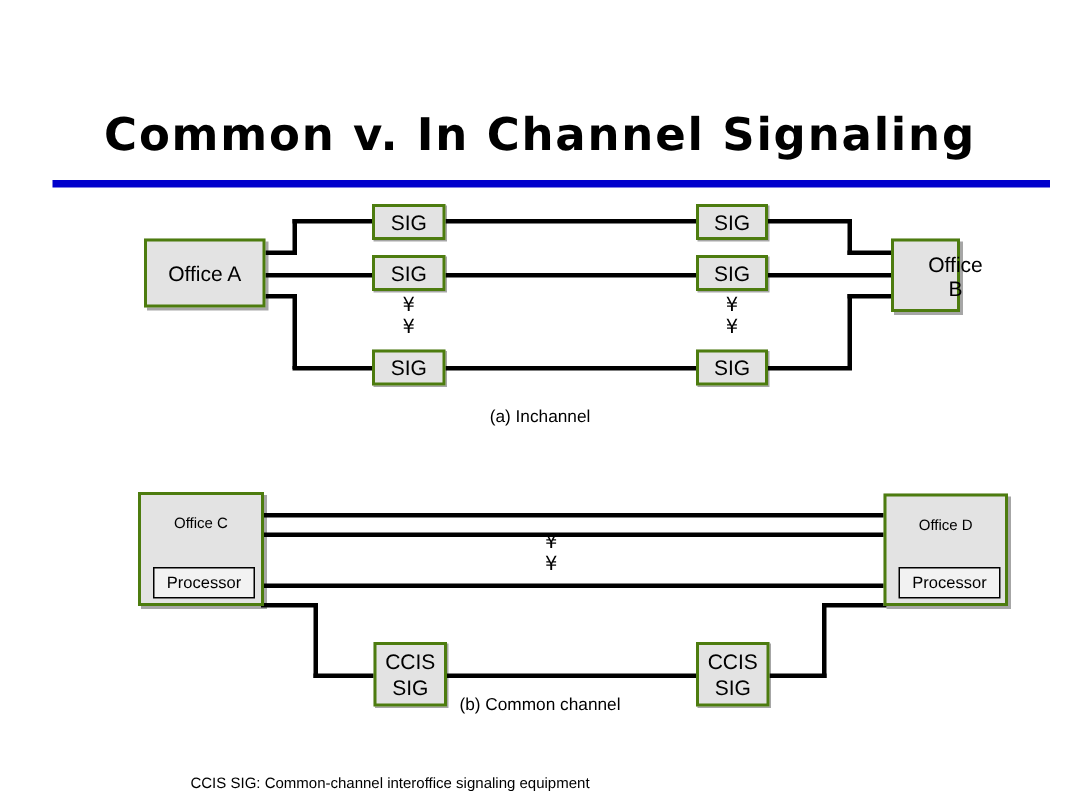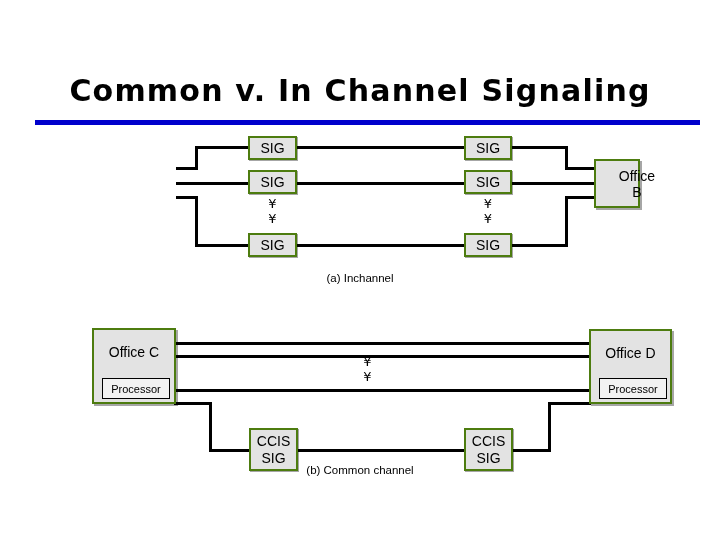--- a/index.html
+++ b/index.html
@@ -82,21 +82,21 @@
   .node.office.withproc {
     display: block;
     padding: 0;
   }
   .office-label {
     position: absolute;
     left: 0;
     top: 14px;
     width: 100%;
     text-align: center;
-    font-size: 14px;
+    font-size: 10px;
   }
   .proc-box {
     position: absolute;
     box-sizing: border-box;
     background: #f2f2f2;
     border: 1px solid #000000;
     font-size: 11px;
     display: flex;
     align-items: center;
     justify-content: center;
@@ -167,20 +167,23 @@
     <div class="wire h" style="left:510px; top:122px; width:58px;"></div>
     <div class="wire v" style="left:565px; top:122px; height:24px;"></div>
     <div class="wire h" style="left:565px; top:143px; width:32px;"></div>
 
     <div class="wire h" style="left:510px; top:158px; width:87px;"></div>
 
     <div class="wire h" style="left:510px; top:220px; width:58px;"></div>
     <div class="wire v" style="left:565px; top:172px; height:50px;"></div>
     <div class="wire h" style="left:565px; top:172px; width:32px;"></div>
 
+    <div class="node office" style="left:96px; top:135px; width:81px; height:46px;">
+      <span>Office A</span>
+    </div>
 
     <div class="node office" style="left:594px; top:135px; width:46px; height:49px;padding-left:40px;">
       <span>Office B</span>
     </div>
 
     <div class="node sig" style="left:248px; top:112px; width:49px; height:24px;">
       <span>SIG</span>
     </div>
     <div class="node sig" style="left:248px; top:146px; width:49px; height:24px;">
       <span>SIG</span>
@@ -253,15 +256,16 @@
     </div>
     <div class="node ccis" style="left:464px; top:404px; width:49px; height:43px;">
       <span>CCIS</span>
       <span>SIG</span>
     </div>
 
     <div class="caption" style="top:440px;text-align:center;">(b) Common channel</div>
   </div>
 
   <div id="legend">
+    <div class="legend-line">CCIS SIG: Common-channel interoffice signaling equipment</div>
   </div>
 
 </div>
 
 </body></html>

